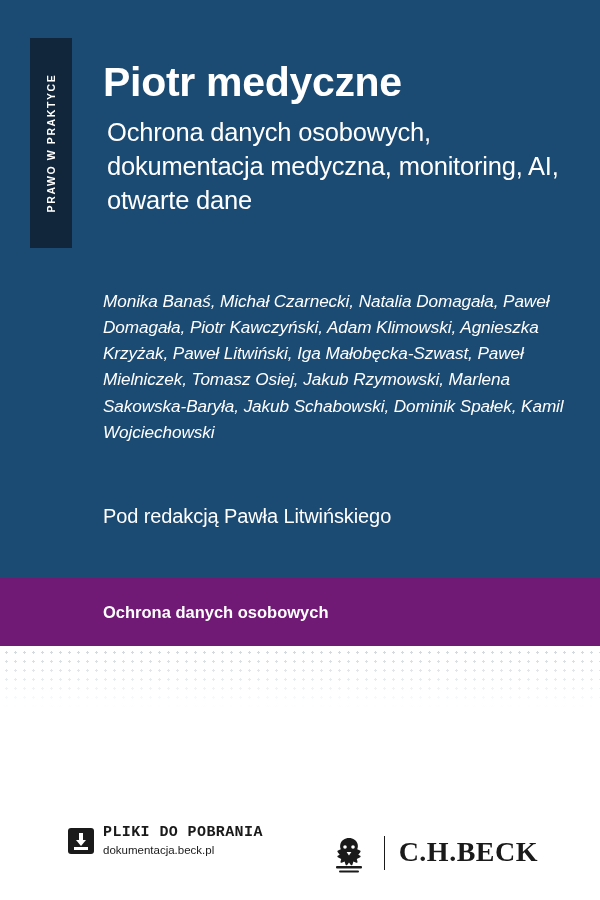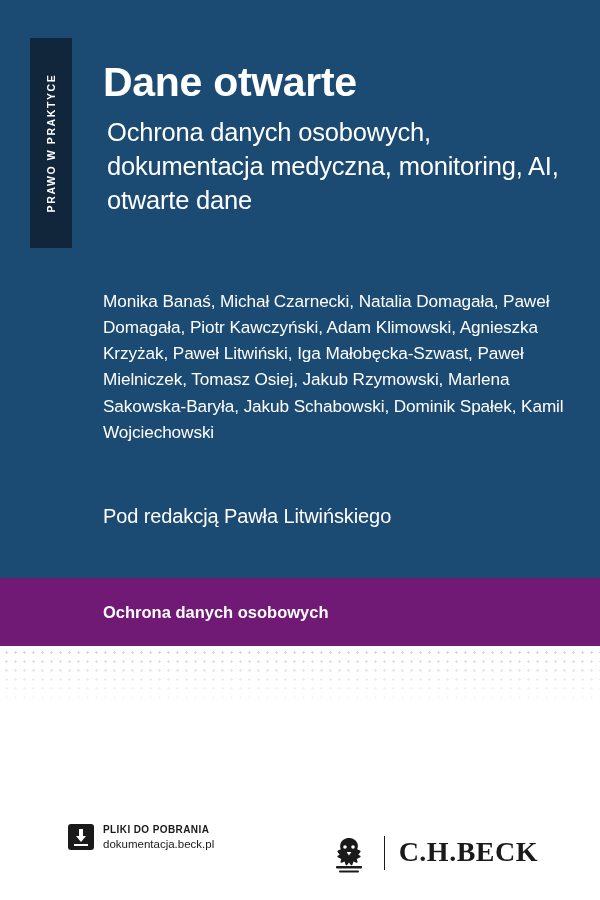--- a/index.html
+++ b/index.html
@@ -71,20 +71,21 @@
   }
   .authors {
     position: absolute;
     left: 103px;
     top: 288px;
     width: 480px;
     color: #ffffff;
     font-size: 17.2px;
     line-height: 1.52;
     letter-spacing: -0.1px;
+    font-style: italic;
   }
   .editor {
     position: absolute;
     left: 103px;
     top: 505px;
     width: 470px;
     color: #ffffff;
     font-size: 20px;
     letter-spacing: -0.1px;
   }
@@ -169,24 +170,25 @@
     left: 6px;
     bottom: 4px;
     width: 14px;
     height: 2.5px;
     background: #ffffff;
   }
   .dl-text {
     line-height: 1.25;
   }
   .dl-line1 {
-    font-size: 10px;
+    font-size: 15px;
     font-weight: bold;
     color: #1a1a1a;
     letter-spacing: 0.4px;
+    font-family: Liberation Mono, monospace;
   }
   .dl-line2 {
     font-size: 11.5px;
     color: #1a1a1a;
   }
   .publisher {
     position: absolute;
     right: 62px;
     top: 20px;
     display: flex;
@@ -217,21 +219,21 @@
 
 <div class="cover">
 
   <div class="navy-block">
 
     <div class="spine">
       <div class="spine-text">PRAWO W PRAKTYCE</div>
     </div>
 
     <div class="title-wrap">
-      <h1 class="main-title">Dane otwarte</h1>
+      <h1 class="main-title">Piotr medyczne</h1>
       <h2 class="subtitle">Ochrona danych osobowych, dokumentacja medyczna, monitoring, AI, otwarte dane</h2>
     </div>
 
     <div class="authors">Monika Banaś, Michał Czarnecki, Natalia Domagała, Paweł Domagała, Piotr Kawczyński, Adam Klimowski, Agnieszka Krzyżak, Paweł Litwiński, Iga Małobęcka-Szwast, Paweł Mielniczek, Tomasz Osiej, Jakub Rzymowski, Marlena Sakowska-Baryła, Jakub Schabowski, Dominik Spałek, Kamil Wojciechowski</div>
 
     <div class="editor">Pod redakcją Pawła Litwińskiego</div>
   </div>
 
   <div class="orange-band">
     <div class="orange-band-text">Ochrona danych osobowych</div>

